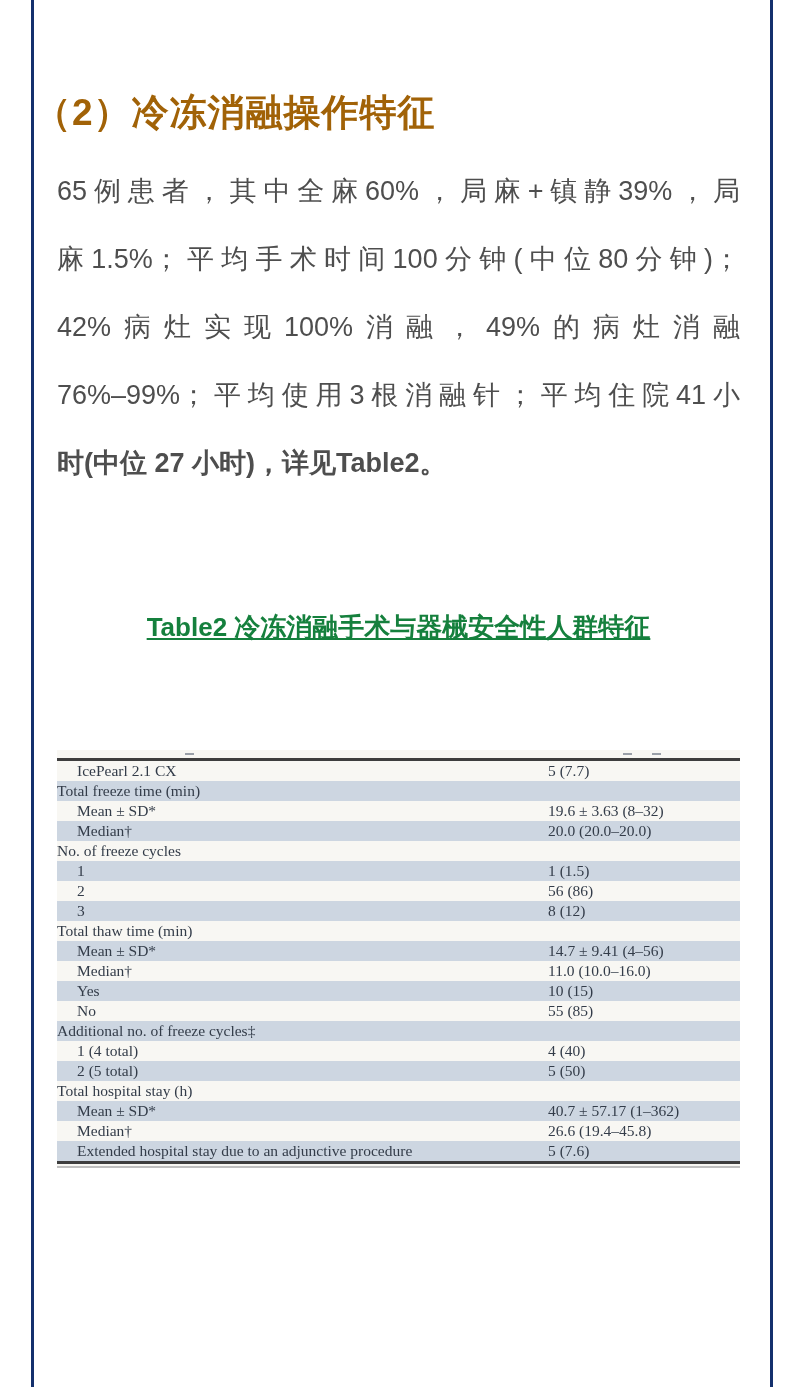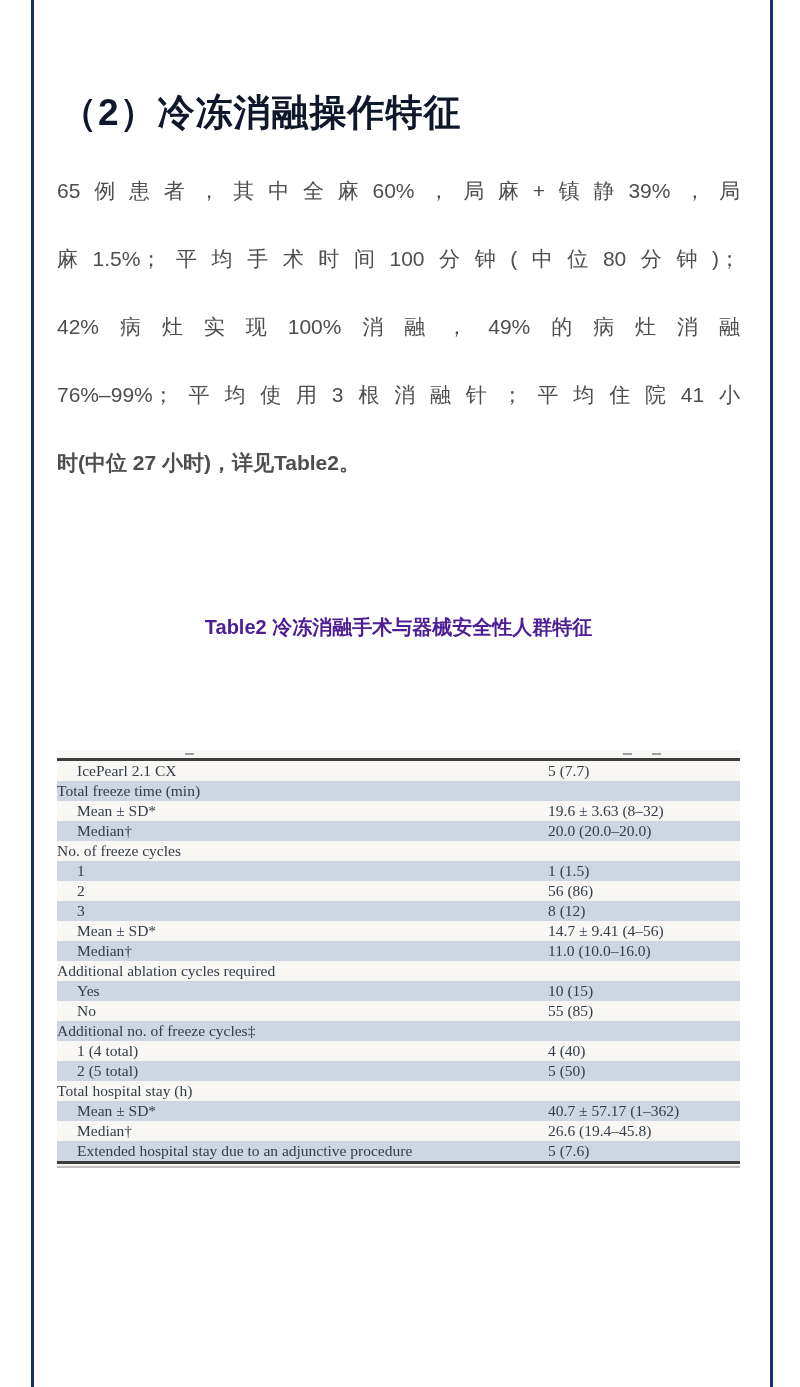--- a/index.html
+++ b/index.html
@@ -11,41 +11,42 @@
     overflow:hidden;
   }
   .side-bar {
     position:absolute; top:0; width:3px; height:1387px;
     background:#14306d;
   }
   .side-bar.left  { left:31px; }
   .side-bar.right { left:770px; }
 
   .heading {
-    position:absolute; top:90px; left:60px;
+    position:absolute; top:90px; left:34px;
     font-size:37px; line-height:46px; font-weight:bold;
     letter-spacing:1px;
-    color:#0f172a;
+    color:#a16207;
     white-space:nowrap;
   }
 
   .para {
     position:absolute; top:157px; left:57px; width:683px;
-    font-size:21px; line-height:68px;
+    font-size:27px; line-height:68px;
     color:#4e4e4e;
   }
   .para .line { text-align:justify; text-align-last:justify; }
   .para .line.last { text-align-last:left;font-weight:bold; }
 
   .table-title {
     position:absolute; top:610px; left:57px; width:683px;
     text-align:center;
-    font-size:20px; line-height:34px; font-weight:bold;
-    color:#4c1d95;
+    font-size:26px; line-height:34px; font-weight:bold;
+    color:#15803d;
     white-space:nowrap;
+    text-decoration:underline;
   }
 
   .table-wrap {
     position:absolute; top:750px; left:57px; width:683px;
     background:#f8f7f3;
     font-family:"Liberation Serif","DejaVu Serif",serif;
     color:#333c49;
   }
   .artifact-strip { position:relative; height:8px; }
   .artifact {
@@ -142,31 +143,31 @@
     <div class="c2 cell-value">1 (1.5)</div>
   </div>
       <div class="trow indent">
     <div class="c1 cell-label">2</div>
     <div class="c2 cell-value">56 (86)</div>
   </div>
       <div class="trow indent">
     <div class="c1 cell-label">3</div>
     <div class="c2 cell-value">8 (12)</div>
   </div>
+      <div class="trow">
+    <div class="c1 cell-label">Total thaw time (min)</div>
+    <div class="c2 cell-value"></div>
+  </div>
       <div class="trow indent">
     <div class="c1 cell-label">Mean ± SD*</div>
     <div class="c2 cell-value">14.7 ± 9.41 (4–56)</div>
   </div>
       <div class="trow indent">
     <div class="c1 cell-label">Median†</div>
     <div class="c2 cell-value">11.0 (10.0–16.0)</div>
-  </div>
-      <div class="trow">
-    <div class="c1 cell-label">Additional ablation cycles required</div>
-    <div class="c2 cell-value"></div>
   </div>
       <div class="trow indent">
     <div class="c1 cell-label">Yes</div>
     <div class="c2 cell-value">10 (15)</div>
   </div>
       <div class="trow indent">
     <div class="c1 cell-label">No</div>
     <div class="c2 cell-value">55 (85)</div>
   </div>
       <div class="trow">

